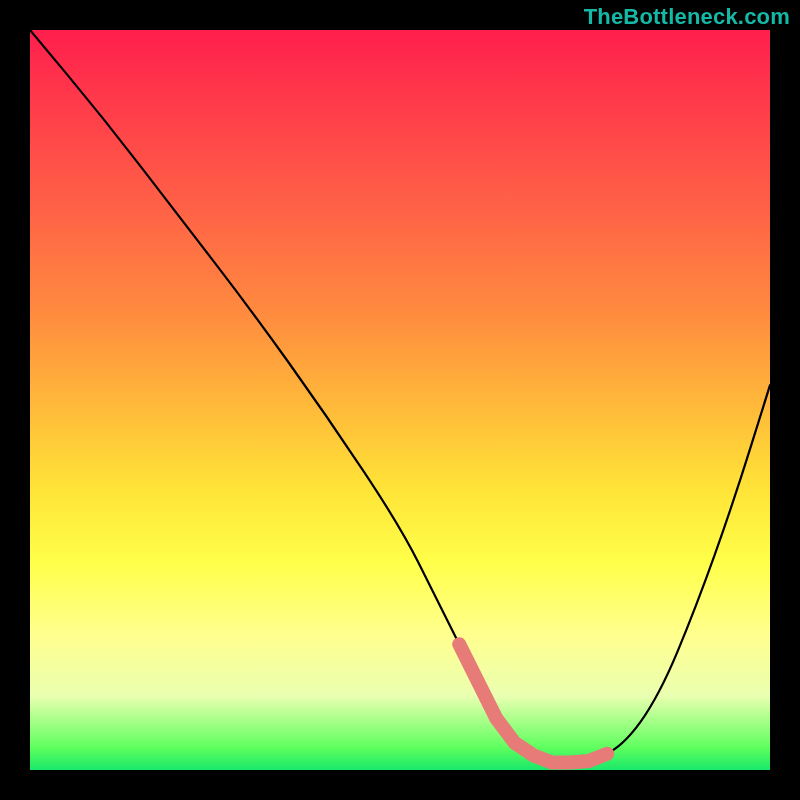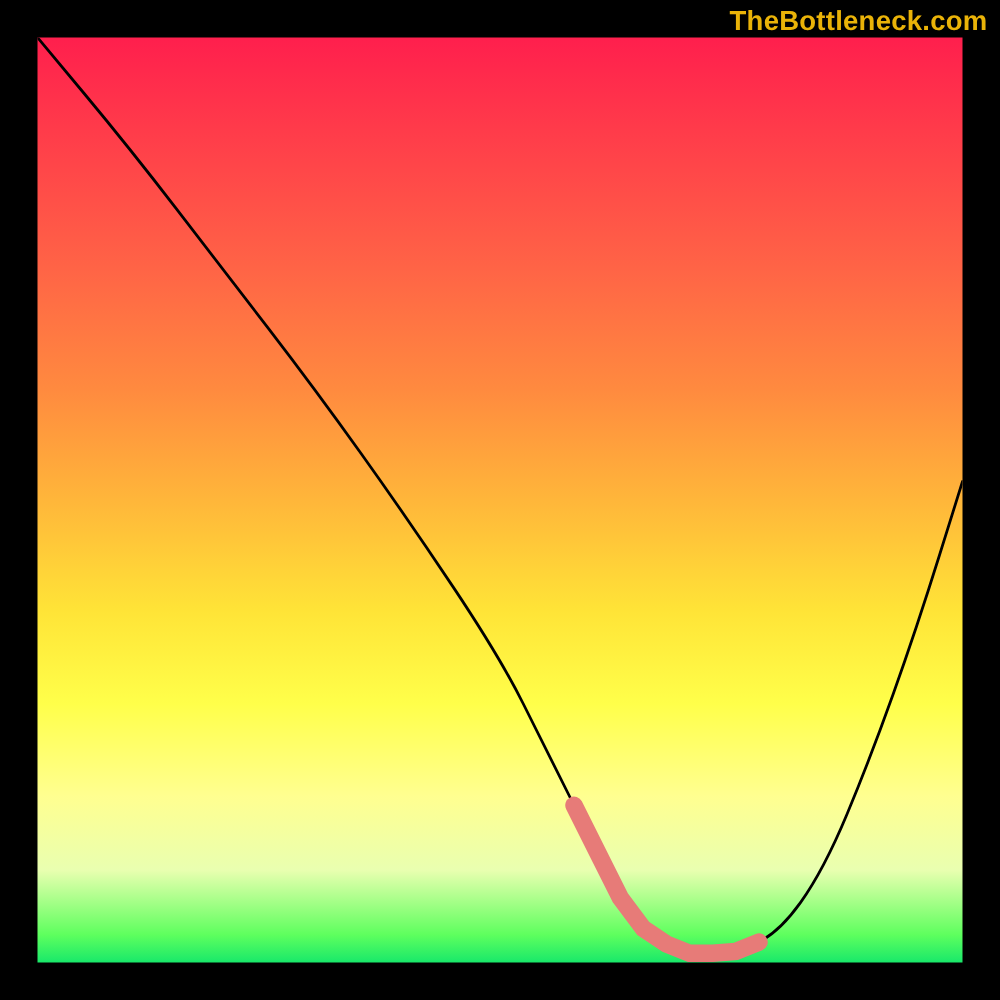--- a/index.html
+++ b/index.html
@@ -14,21 +14,21 @@
   .frame {
     position: relative;
     width: 800px;
     height: 800px;
     background: #000;
   }
   .watermark {
     position: absolute;
     top: 4px;
     right: 10px;
-    color: #eab308;
+    color: #14b8a6;
     font-size: 22px;
     font-weight: 600;
     letter-spacing: 0.2px;
     z-index: 3;
   }
   .plot {
     position: absolute;
     left: 30px;
     top: 30px;
     width: 740px;

